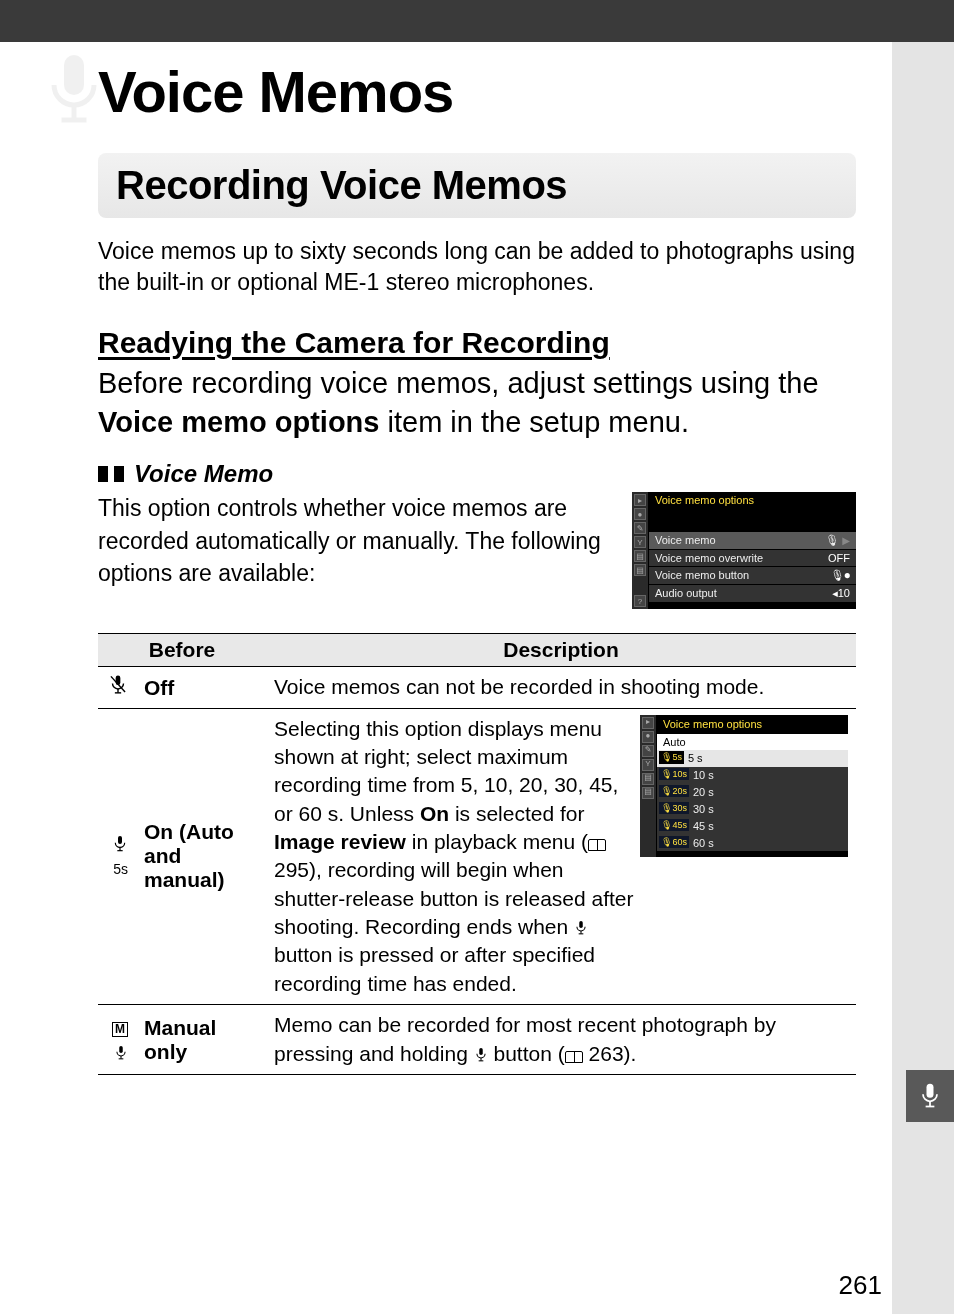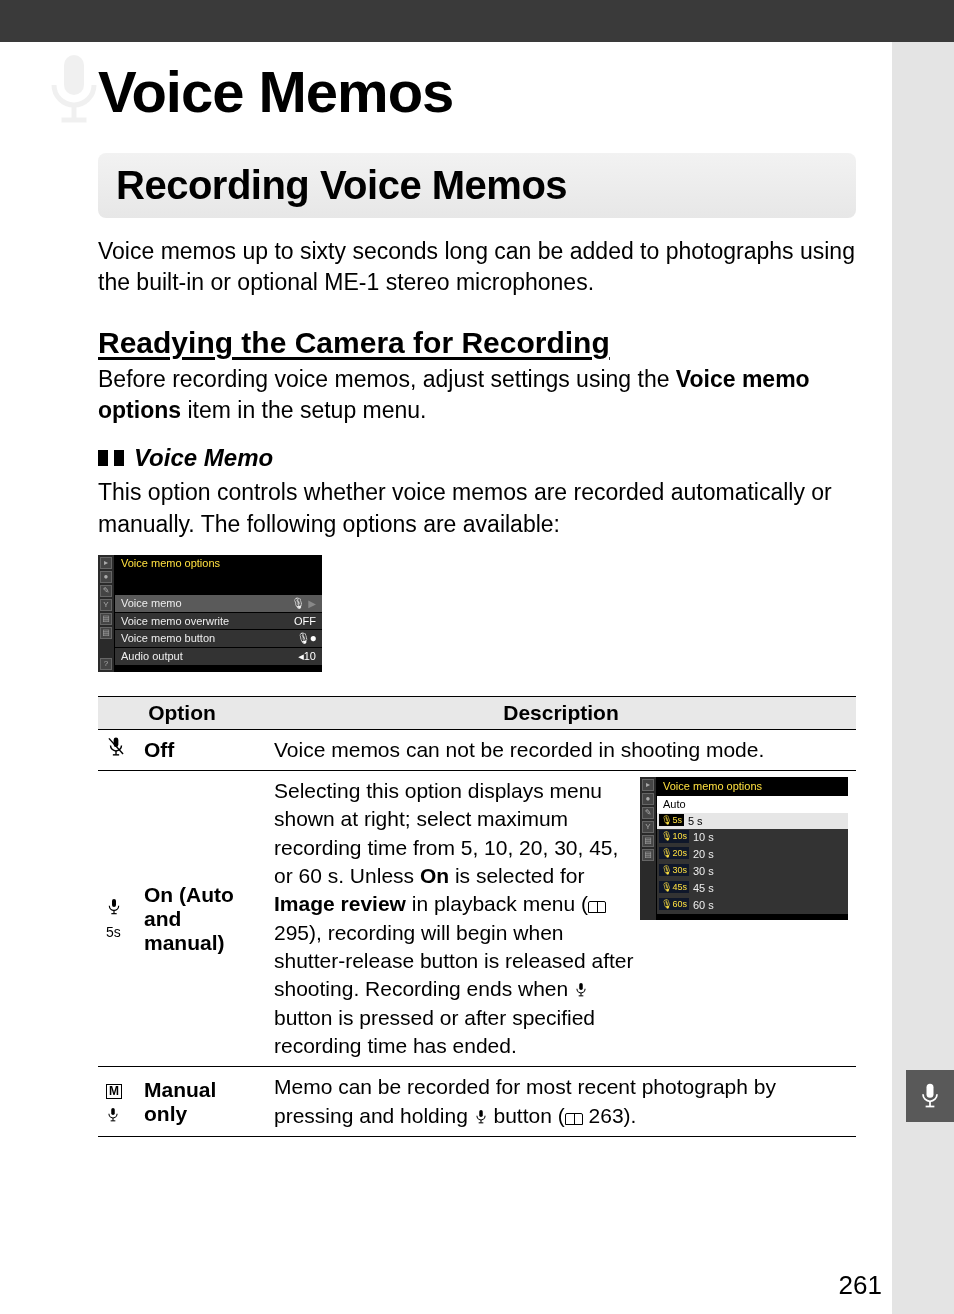--- a/index.html
+++ b/index.html
@@ -77,21 +77,21 @@
   }
   .sub-heading {
     margin: 28px 36px 0 98px;
     font-size: 30px;
     font-weight: 700;
     text-decoration: underline;
     text-underline-offset: 4px;
   }
   .sub-body {
     margin: 4px 36px 0 98px;
-    font-size: 23px;
+    font-size: 29px;
     line-height: 1.35;
   }
   .bullet-row {
     display: flex;
     align-items: center;
     margin: 18px 0 0 98px;
     gap: 6px;
   }
   .bullet-sq {
     width: 10px; height: 16px; background: #000;
@@ -99,21 +99,20 @@
   .bullet-title {
     font-size: 24px;
     font-weight: 700;
     font-style: italic;
     margin-left: 4px;
   }
   .para-with-figure {
     display: flex;
     margin: 4px 36px 0 98px;
     gap: 14px;
-    flex-direction: column;
   }
   .para-text {
     flex: 1;
     font-size: 23px;
     line-height: 1.4;
   }
   .camera-screen {
     width: 224px;
     background: #000;
     font-size: 11px;
@@ -188,21 +187,21 @@
     padding: 4px 6px;
     font-weight: 700;
     text-align: center;
   }
   table.options td {
     border-bottom: 1px solid #000;
     padding: 6px 8px;
     vertical-align: middle;
   }
   table.options tr.last td { border-bottom: 1.5px solid #000; }
-  .opt-icon { text-align: left; width: 38px; }
+  .opt-icon { text-align: right; width: 38px; }
   .opt-label { font-weight: 700; width: 130px; }
   .desc-cell { line-height: 1.35; }
   .desc-flex { display: flex; }
   .desc-text { flex: 1; }
   .inline-fig {
     width: 208px;
     align-self: flex-start;
   }
   .page-num {
     position: absolute;
@@ -304,21 +303,21 @@
           <span>Audio output</span>
           <span class="cs-val">◂10</span>
         </div>
       </div>
     </div>
   </div>
 
   <table class="options">
     <tbody>
         <tr>
-      <th colspan="2">Option</th>
+      <th colspan="2">Before</th>
       <th>Description</th>
     </tr>
     <tr>
       <td class="opt-icon">
         <svg width="20" height="22" viewBox="0 0 24 28">
           <rect x="9" y="2" width="6" height="12" rx="3" fill="#000"></rect>
           <path d="M5 12 a7 7 0 0 0 14 0" stroke="#000" stroke-width="1.8" fill="none"></path>
           <line x1="12" y1="19" x2="12" y2="24" stroke="#000" stroke-width="1.8"></line>
           <line x1="8" y1="24" x2="16" y2="24" stroke="#000" stroke-width="1.8"></line>
           <line x1="3" y1="3" x2="21" y2="23" stroke="#000" stroke-width="1.8"></line>

